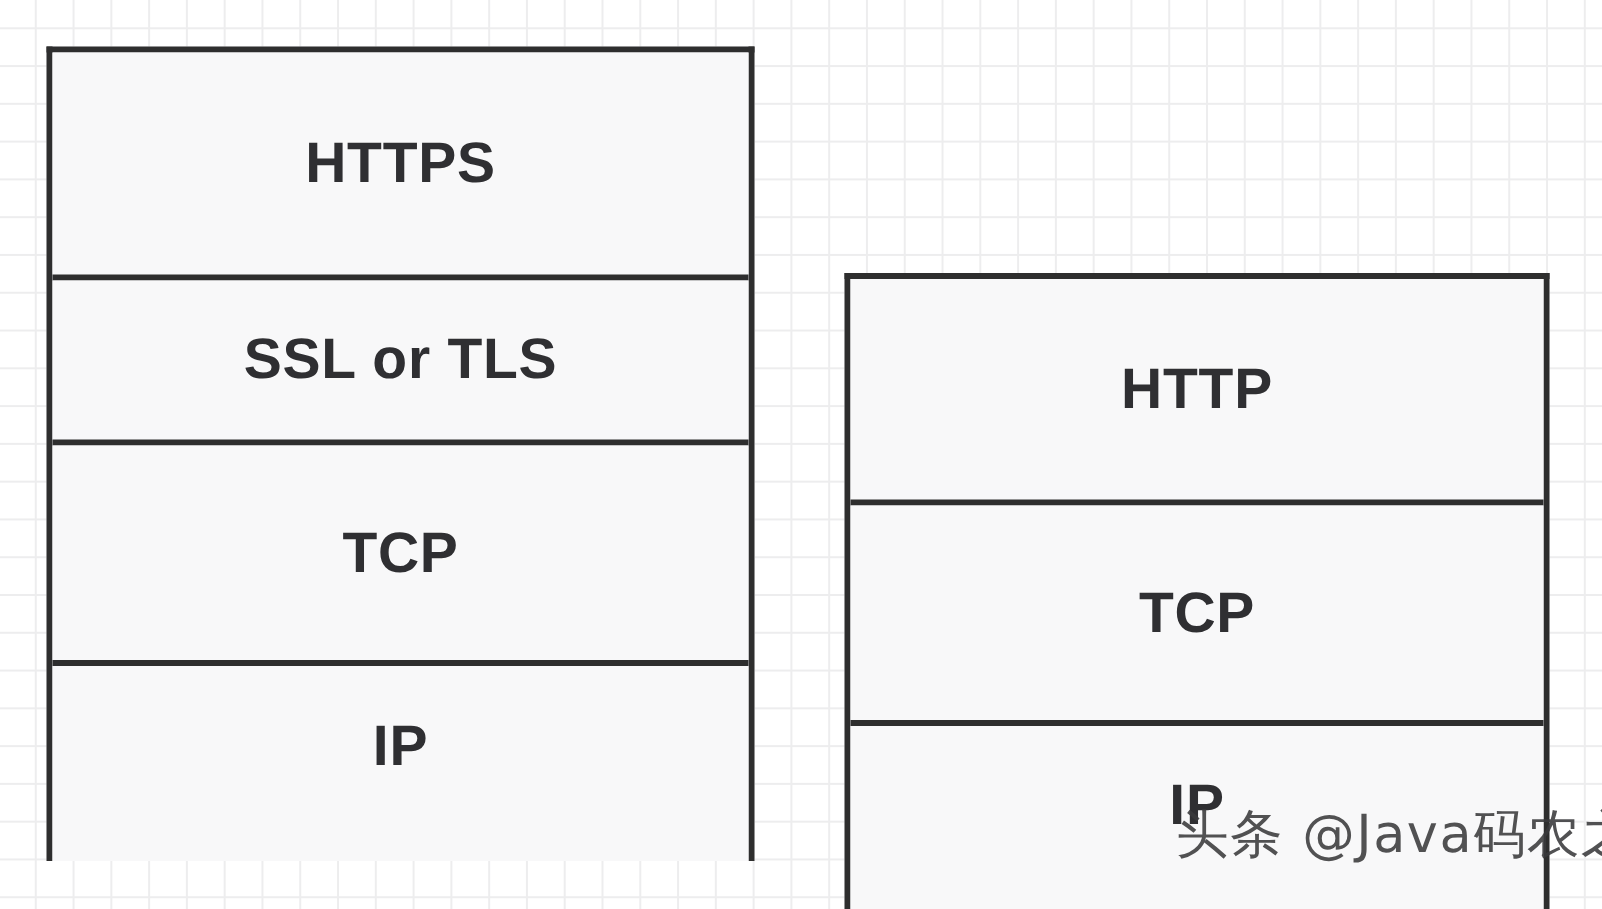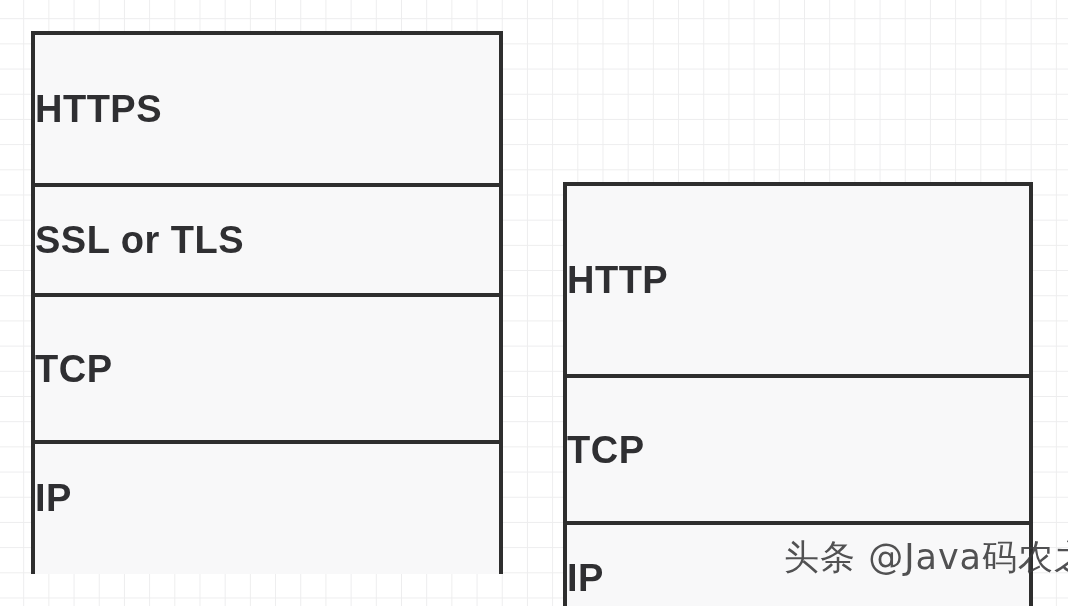--- a/index.html
+++ b/index.html
@@ -48,21 +48,21 @@
     left: 563px;
     top: 182px;
     width: 470px;
   }
 
   .layer {
     position: relative;
     box-sizing: border-box;
     display: flex;
     align-items: center;
-    justify-content: flex-start;
+    justify-content: center;
     background: #f8f8f9;
     border-bottom: 4px solid #2e2e2e;
   }
   .layer.last {
     border-bottom: none;
   }
 
   .layer-label {
     color: #2f2f32;
     font-weight: 700;
@@ -71,21 +71,21 @@
     line-height: 1;
     white-space: nowrap;
   }
 
   
   #stack-https .r0 { height: 152px; }
   #stack-https .r1 { height: 110px; }
   #stack-https .r2 { height: 147px; }
   #stack-https .r3 { height: 130px; }
 
-  #stack-http .r0 { height: 192px; }
+  #stack-http .r0 { height: 151px; }
   #stack-http .r1 { height: 147px; }
   #stack-http .r2 { height: 130px; }
 
   
   #stack-https .r3 .layer-label { margin-top: -22px; }
   #stack-http  .r2 .layer-label { margin-top: -24px; }
 
   
   #watermark {
     position: absolute;

